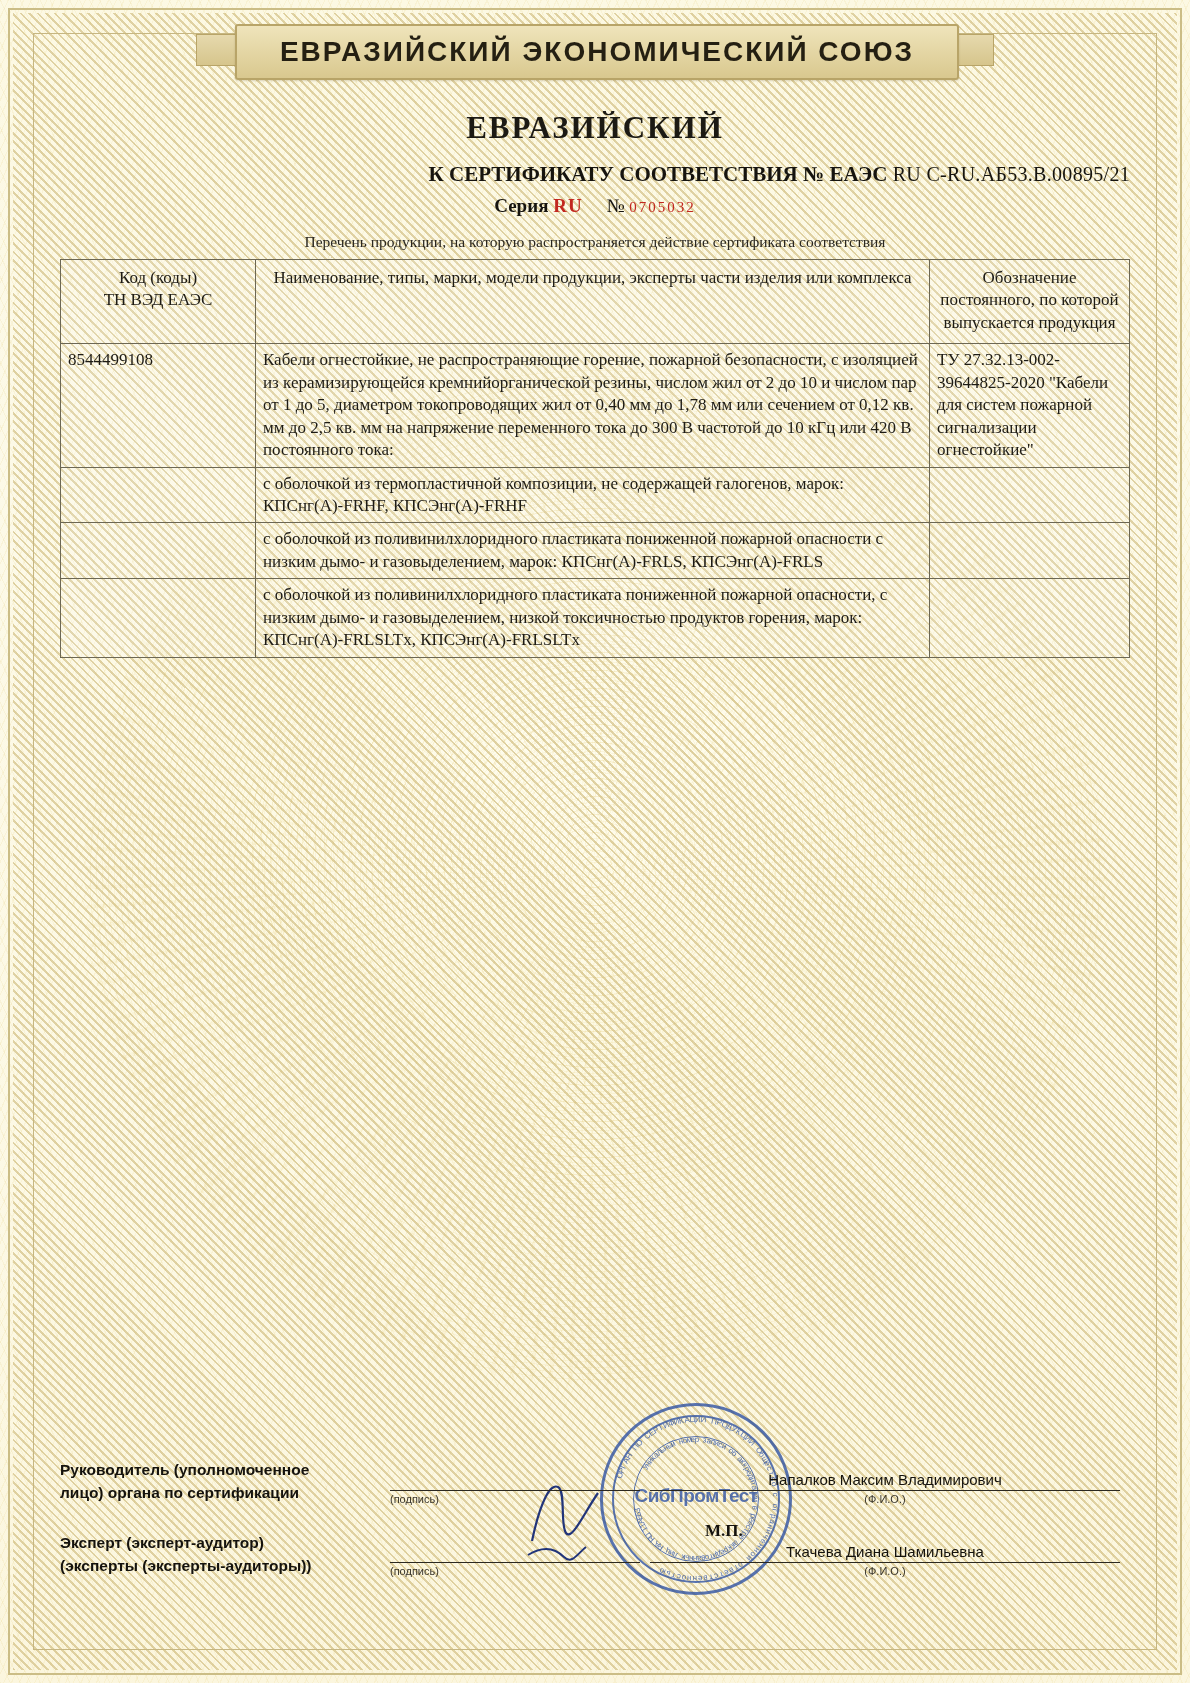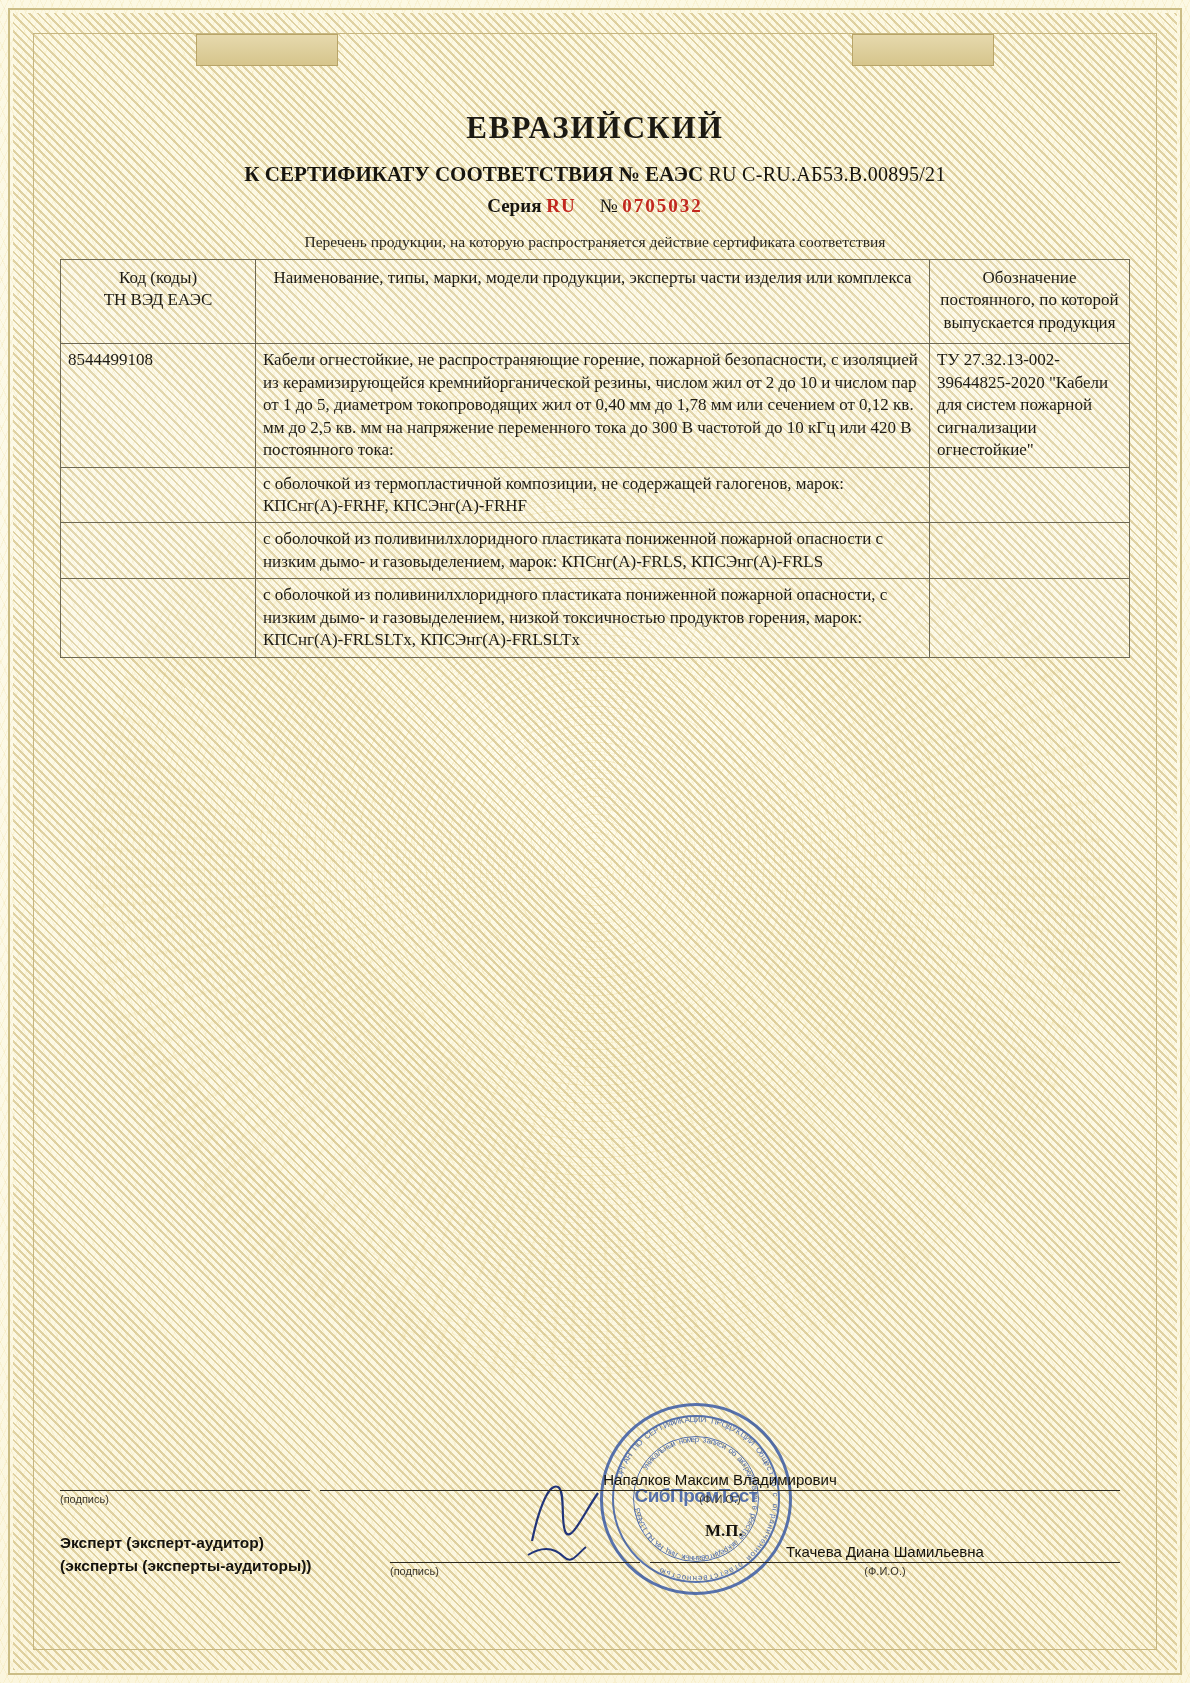--- a/index.html
+++ b/index.html
@@ -114,40 +114,40 @@
 
   h1.title {
     text-align: center;
     font-size: 31px;
     font-weight: bold;
     letter-spacing: 2px;
     margin: 14px 0 16px 0;
     color: #1c1a14;
   }
   .subtitle {
-    text-align: center;
+    text-align: right;
     font-size: 21px;
     font-weight: bold;
     color: #16140f;
     margin-bottom: 8px;
   }
   .subtitle .certnum {
     font-weight: normal;
     font-size: 20px;
     letter-spacing: 0.3px;
   }
   .serial-line {
     text-align: center;
     font-size: 19px;
     margin-bottom: 16px;
     color: #16140f;
   }
   .serial-line .lbl { font-weight: bold; }
   .red { color: #c2271f; font-weight: bold; letter-spacing: 1px; }
-  .serial-number { color: #c2271f; font-weight: bold; font-size: 19px; letter-spacing: 2px; }
+  .serial-number { color: #c2271f; font-weight: normal; font-size: 15px; letter-spacing: 2px; }
   .listnote {
     text-align: center;
     font-size: 15.5px;
     color: #2a2720;
     margin-bottom: 8px;
   }
 
   table.prod {
     width: 100%;
     border-collapse: collapse;
@@ -304,20 +304,23 @@
 
   <div class="rosette"></div>
   <div class="rosette2"></div>
 
   <div class="frame-outer"></div>
   <div class="frame-band"></div>
   <div class="frame-inner"></div>
 
   <div class="ribbon-wing wing-left"></div>
   <div class="ribbon-wing wing-right"></div>
+  <div class="ribbon">
+    <div class="ribbon-text">ЕВРАЗИЙСКИЙ ЭКОНОМИЧЕСКИЙ СОЮЗ</div>
+  </div>
 
   <div class="content">
 
     <h1 class="title">ЕВРАЗИЙСКИЙ</h1>
 
     <div class="subtitle">
       <span>К СЕРТИФИКАТУ СООТВЕТСТВИЯ № ЕАЭС</span>
       <span class="certnum">RU C-RU.АБ53.В.00895/21</span>
     </div>
 
@@ -535,20 +538,24 @@
         <span style="transform: rotate(249.13deg) translate(0px, -64px);">Б</span>
         <span style="transform: rotate(253.043deg) translate(0px, -64px);">5</span>
         <span style="transform: rotate(256.957deg) translate(0px, -64px);">3</span>
       </div>
     </div>
 
   <div class="signblock">
     <div class="mp">М.П.</div>
 
     <div class="sigrow">
+      <div class="sig-label">
+        <div>Руководитель (уполномоченное</div>
+        <div>лицо) органа по сертификации</div>
+      </div>
       <div class="sig-mid">
         <div class="sig-line"></div>
         <div class="sig-cap">(подпись)</div>
       </div>
       <div class="sig-right">
         <div class="sig-name">Напалков Максим Владимирович</div>
         <div class="sig-line"></div>
         <div class="sig-cap">(Ф.И.О.)</div>
       </div>
     </div>

